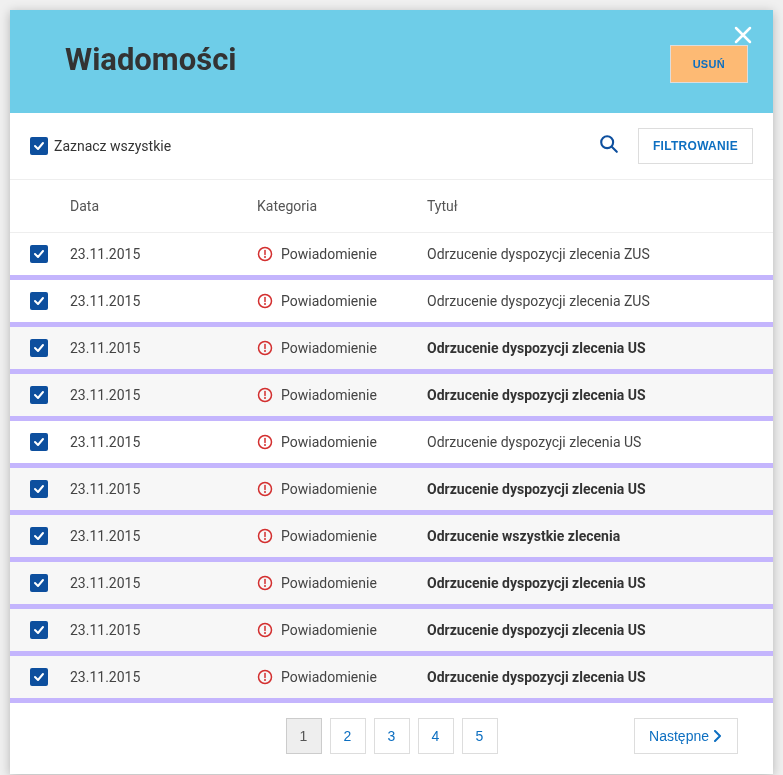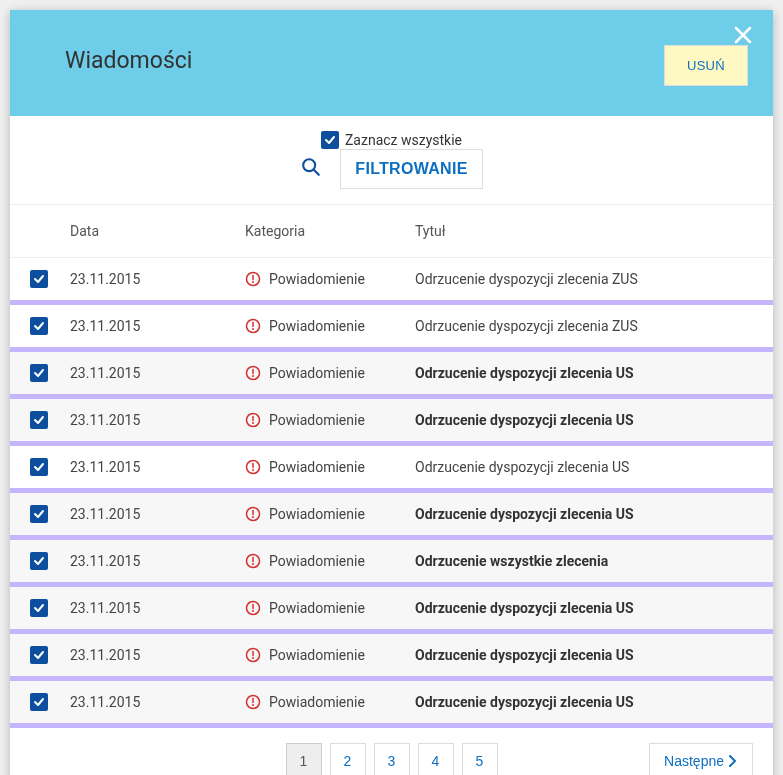--- a/index.html
+++ b/index.html
@@ -16,53 +16,52 @@
 }
 .header {
   background: #6ecde8;
   padding: 25px 25px 30px 55px;
   position: relative;
   display: flex;
   align-items: center;
   justify-content: space-between;
 }
 .header-title {
-  font-size: 23px;
-  font-weight: 400;
+  font-size: 31px;
+  font-weight: 700;
   color: #333;
 }
 .header-buttons {
   display: flex;
   gap: 10px;
   margin-top: 10px;
 }
 .btn {
-  background: #fef9c3;
+  background: #fdba74;
   border: 1px solid #ddd;
   color: #0d6fc1;
-  font-weight: 400;
-  font-size: 13px;
+  font-weight: 700;
+  font-size: 11px;
   padding: 12px 22px;
   cursor: pointer;
   letter-spacing: 0.3px;
 }
 .close-icon {
   position: absolute;
   top: 15px;
   right: 20px;
   color: #fff;
   cursor: pointer;
 }
 .toolbar {
   display: flex;
   align-items: center;
   justify-content: space-between;
   padding: 15px 20px;
   border-bottom: 1px solid #eee;
-  flex-direction: column;
 }
 .select-all {
   display: flex;
   align-items: center;
   gap: 6px;
   cursor: pointer;
 }
 .checkbox {
   width: 18px;
   height: 18px;
@@ -85,35 +84,35 @@
 }
 .search-icon {
   color: #0d4f9e;
   cursor: pointer;
 }
 .filter-btn {
   background: #fff;
   border: 1px solid #ddd;
   color: #0d6fc1;
   font-weight: 700;
-  font-size: 16px;
+  font-size: 12px;
   padding: 10px 14px;
   cursor: pointer;
   letter-spacing: 0.3px;
 }
 .table-head {
   display: flex;
   padding: 18px 32px 18px 20px;
   font-size: 14px;
   color: #555;
   border-bottom: 1px solid #eee;
 }
 .col-check { width: 40px; }
 .col-date { width: 175px; }
-.col-cat { width: 170px; display: flex; align-items: center; gap: 8px; }
+.col-cat { width: 170px; display: flex; align-items: center; gap: 8px; margin-left: 12px; }
 .col-title { flex: 1; }
 .row {
   display: flex;
   align-items: center;
   padding: 12px 20px;
   font-size: 14px;
   color: #444;
   border-bottom: 5px solid #c4b5fd;
 }
 .row.alt { background: #f7f7f7; }
@@ -143,21 +142,21 @@
   align-items: center;
   justify-content: center;
 }
 .page-btn.active {
   background: #eee;
   color: #555;
   border-color: #ccc;
 }
 .next-btn {
   position: absolute;
-  right: 20px;
+  right: 35px;
   border: 1px solid #ddd;
   background: #fff;
   color: #0d6fc1;
   font-size: 14px;
   padding: 9px 14px;
   cursor: pointer;
   display: flex;
   align-items: center;
   gap: 4px;
 }

